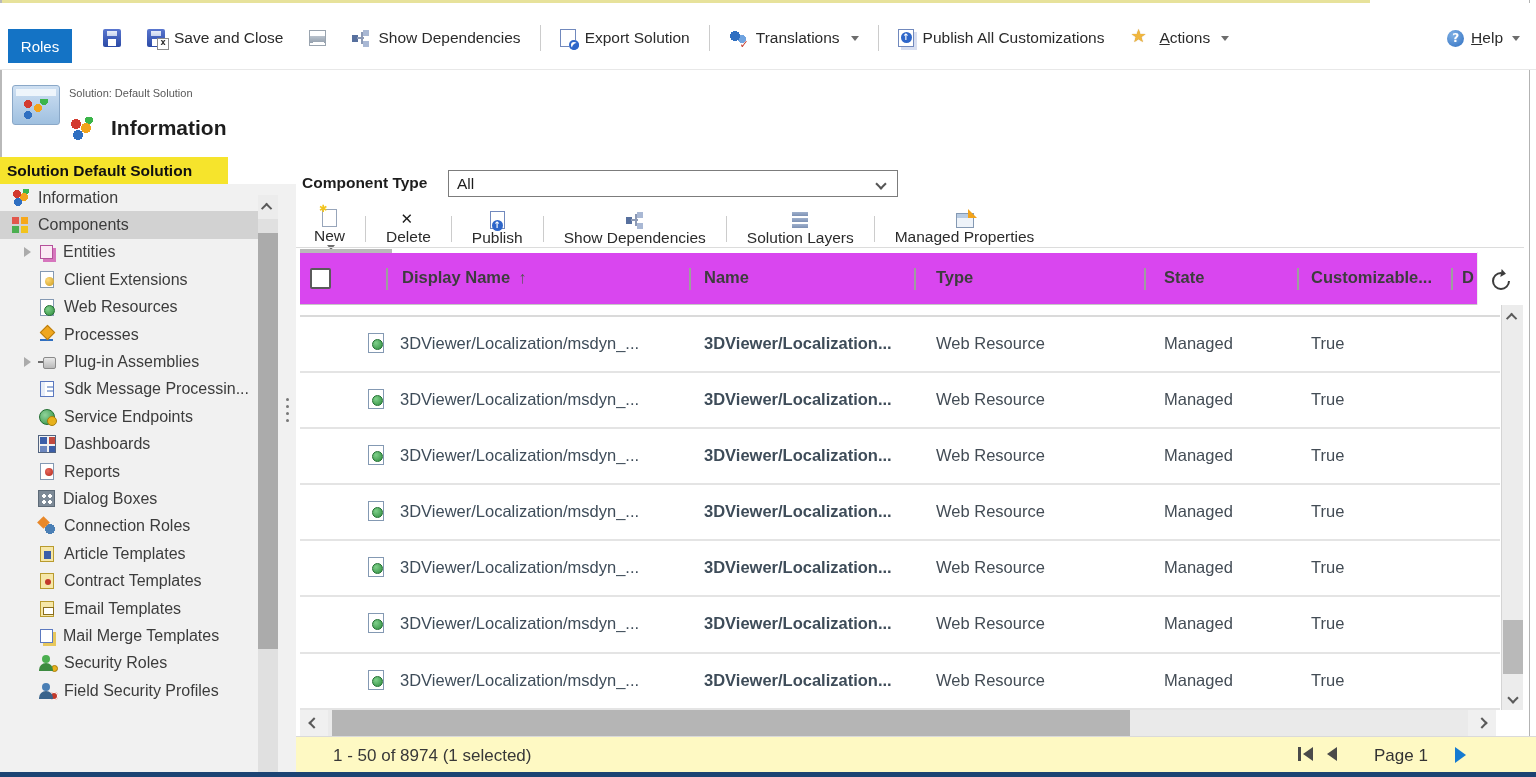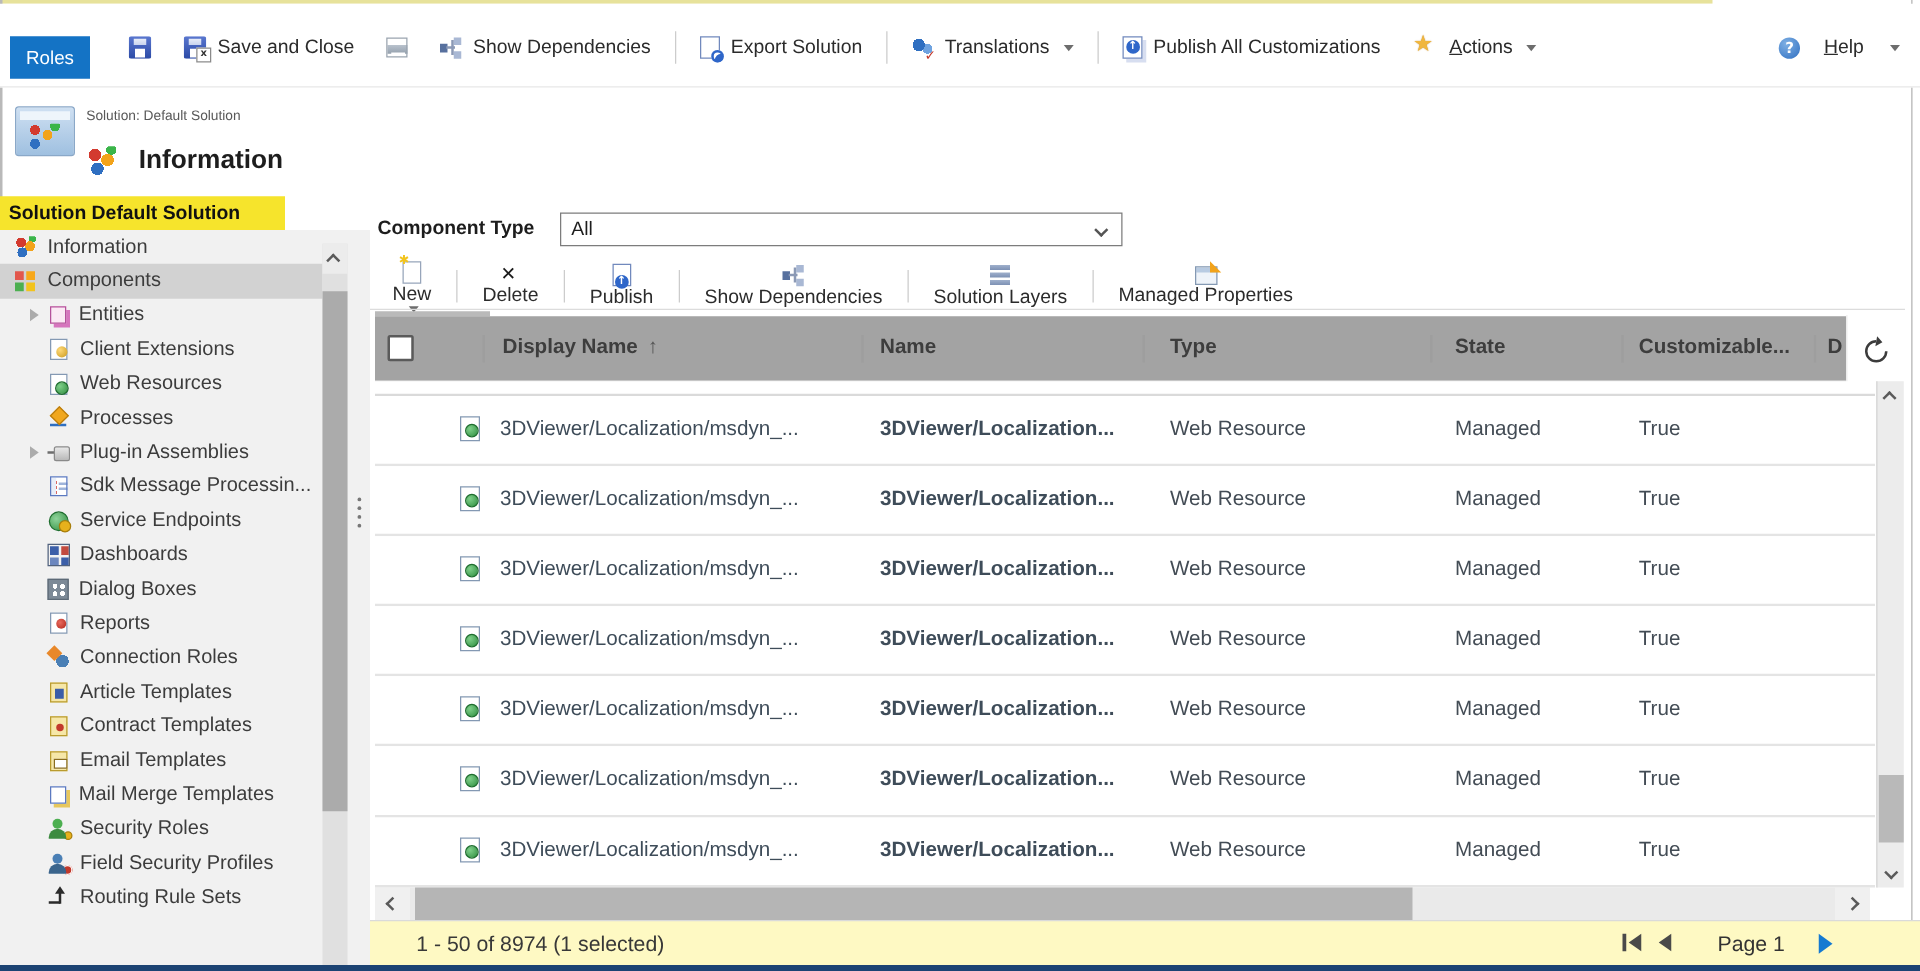--- a/index.html
+++ b/index.html
@@ -18,21 +18,21 @@
   #ribbon { left:0; top:3px; right:0; height:67px; background:#fff; border-bottom:1px solid #e8e8e8; }
   #file-tab { position:absolute; left:8px; top:26px; width:64px; height:34px; background:#1473c5;
     color:#fff; font-size:15px; display:flex; align-items:center; justify-content:center; cursor:pointer; }
   #rtools { position:absolute; left:90px; top:16px; height:38px; display:flex; align-items:center;
     font-size:15.5px; color:#2b2b2b; white-space:nowrap; }
   .rtool { display:flex; align-items:center; gap:9px; padding:0 13px; cursor:pointer; }
   .rsep { width:1px; height:26px; background:#ccc; margin:0 6px; }
   .caret { width:0; height:0; border-left:4px solid transparent; border-right:4px solid transparent;
     border-top:5px solid #6d6d6d; margin-left:2px; }
   #help-area { position:absolute; right:16px; top:16px; height:38px; display:flex; align-items:center;
-    gap:19px; font-size:15.5px; color:#2b2b2b; cursor:pointer; }
+    gap:7px; font-size:15.5px; color:#2b2b2b; cursor:pointer; }
   .accesskey::first-letter { text-decoration:underline; }
 
   
   .icn { display:inline-block; position:relative; flex:none; }
   .i-save, .i-saveclose { width:18px; height:18px; border-radius:2px;
     background: linear-gradient(#e8edf8,#c9d4ee) 4px 2px/10px 5px no-repeat,
                 linear-gradient(#fff,#fff) 5px 10px/8px 7px no-repeat,
                 linear-gradient(180deg,#5a77cf,#2b4aa6); }
   .i-saveclose::after { content:'x'; position:absolute; right:-4px; bottom:-3px; width:10px; height:10px;
     background:#fff; border:1px solid #8b8b8b; font:bold 8px/8px "DejaVu Sans",sans-serif; color:#333; text-align:center; }
@@ -206,21 +206,21 @@
                 linear-gradient(180deg,#9fb0cc,#7d91b4) 0 6px/16px 4px no-repeat,
                 linear-gradient(180deg,#9fb0cc,#7d91b4) 0 12px/16px 4px no-repeat; }
   .i-managed { width:18px; height:15px; background:#eef3f9; border:1px solid #8499b3;
     box-shadow:inset 0 4px 0 #b8cbe2; }
   .i-managed::after { content:''; position:absolute; right:-4px; top:-5px; width:0; height:0;
     border-left:9px solid transparent; border-bottom:9px solid #f2a31b; transform:rotate(90deg); }
 
   #tb-line { left:296px; top:247px; width:1228px; height:1px; background:#dcdcdc; }
   #tb-stub { left:300px; top:249px; width:92px; height:4px; background:#b9b9b9; }
 
-  #grid-header { left:300px; top:253px; width:1200px; height:52px; background:#a3a3a3;
+  #grid-header { left:300px; top:253px; width:1200px; height:52px; background:#d946ef;
     border-bottom:1px solid #c6c6c6; font-size:16.5px; font-weight:600; color:#3d3d3d; }
   #hdr-checkbox { position:absolute; left:10px; top:15px; width:21px; height:21px; background:#fff;
     border:2px solid #5a5a5a; border-radius:2px; cursor:pointer; }
   .colsep { position:absolute; top:15px; width:2px; height:22px; background:#9e9e9e; }
   .colhdr { position:absolute; top:15px; white-space:nowrap; cursor:pointer; }
   .sortarrow::after { content:'\2191'; font-weight:normal; color:#555; margin-left:8px; }
 
   #refresh-box { left:1477px; top:252px; width:46px; height:58px; background:#fff;
     border-left:1px solid #eee; display:flex; align-items:center; justify-content:center; cursor:pointer; }
 
@@ -374,28 +374,28 @@
   </div>
   <div class="titem">
     <span class="pad1"></span>
       <span class="expander"></span>
     <span class="ticn t-dash"></span>
     <span class="tlabel">Dashboards</span>
   </div>
   <div class="titem">
     <span class="pad1"></span>
       <span class="expander"></span>
+    <span class="ticn pgc t-report"></span>
+    <span class="tlabel">Reports</span>
+  </div>
+  <div class="titem">
+    <span class="pad1"></span>
+      <span class="expander"></span>
     <span class="ticn t-dialog"></span>
     <span class="tlabel">Dialog Boxes</span>
-  </div>
-  <div class="titem">
-    <span class="pad1"></span>
-      <span class="expander"></span>
-    <span class="ticn pgc t-report"></span>
-    <span class="tlabel">Reports</span>
   </div>
   <div class="titem">
     <span class="pad1"></span>
       <span class="expander"></span>
     <span class="ticn t-connroles"></span>
     <span class="tlabel">Connection Roles</span>
   </div>
   <div class="titem">
     <span class="pad1"></span>
       <span class="expander"></span>
@@ -428,26 +428,20 @@
       </span>
     <span class="tlabel">Security Roles</span>
   </div>
   <div class="titem">
     <span class="pad1"></span>
       <span class="expander"></span>
     <span class="ticn t-person t-fieldsec">
         <i></i>
       </span>
     <span class="tlabel">Field Security Profiles</span>
-  </div>
-  <div class="titem">
-    <span class="pad1"></span>
-      <span class="expander"></span>
-    <span class="ticn t-routing"></span>
-    <span class="tlabel">Routing Rule Sets</span>
   </div>
 
   <div id="tree-sb">
     <div class="arrowbox">
         <span class="chev up"></span>
       </div>
     <div class="thumb"></div>
   </div>
 </div>
 

